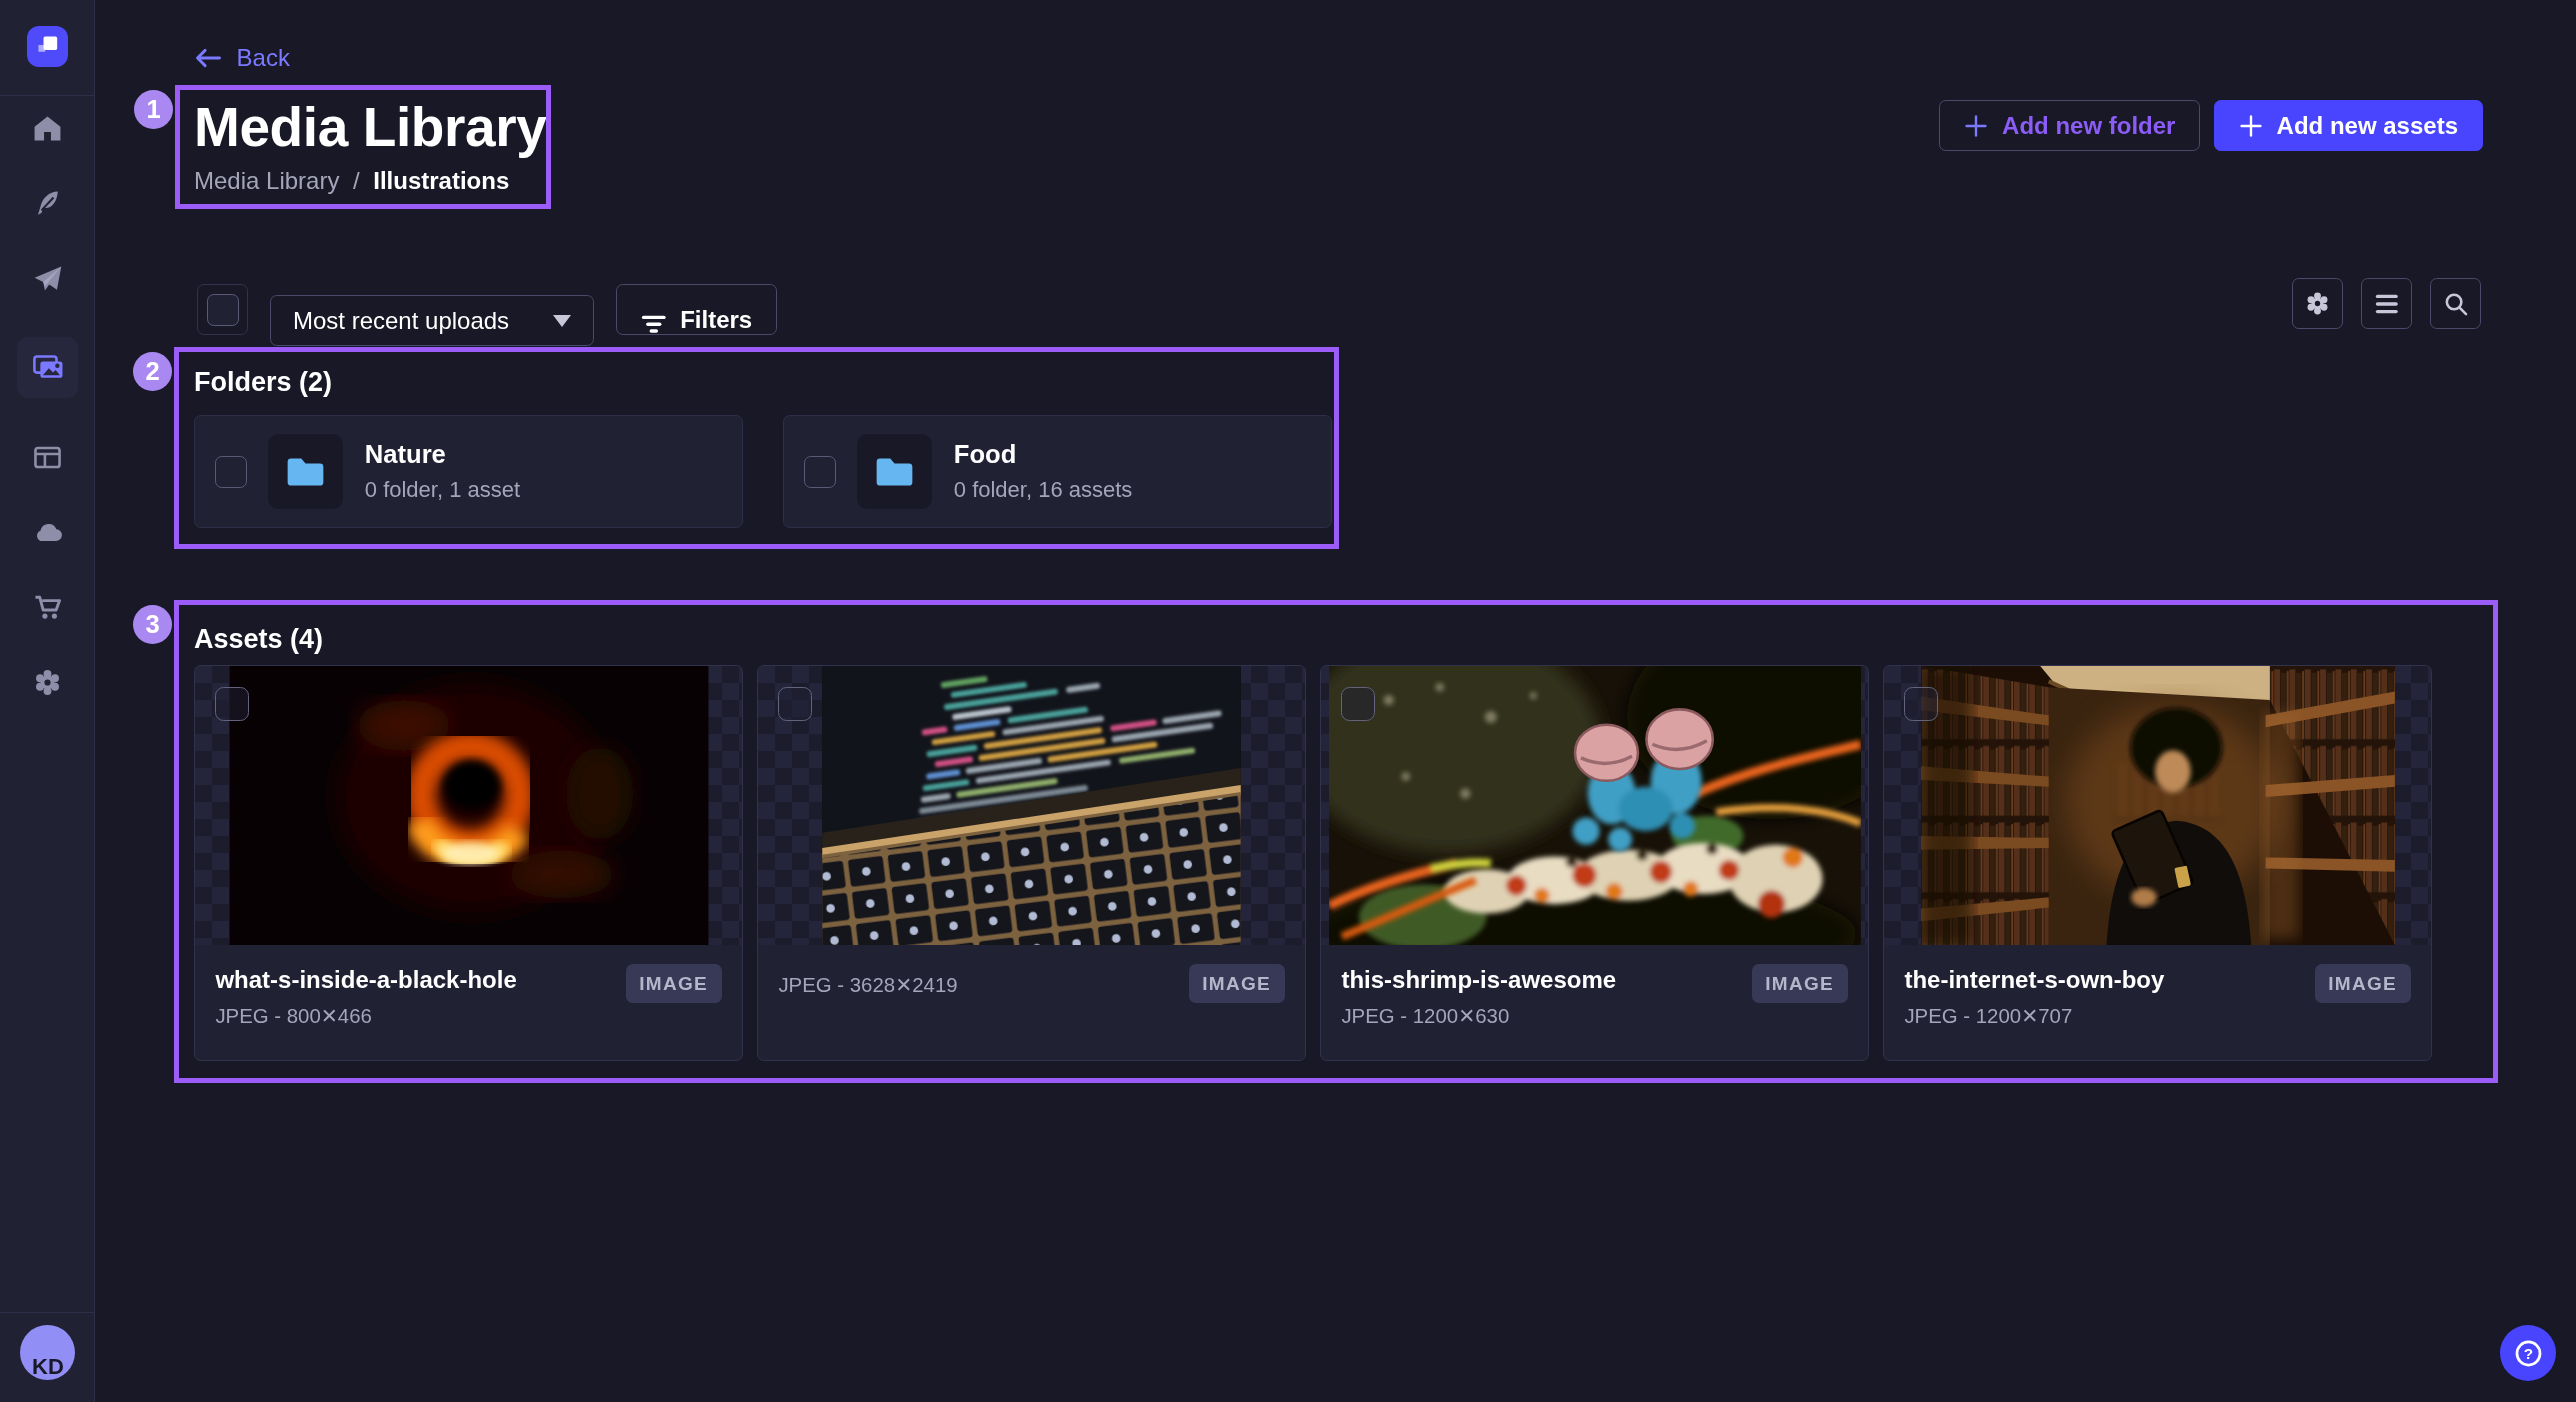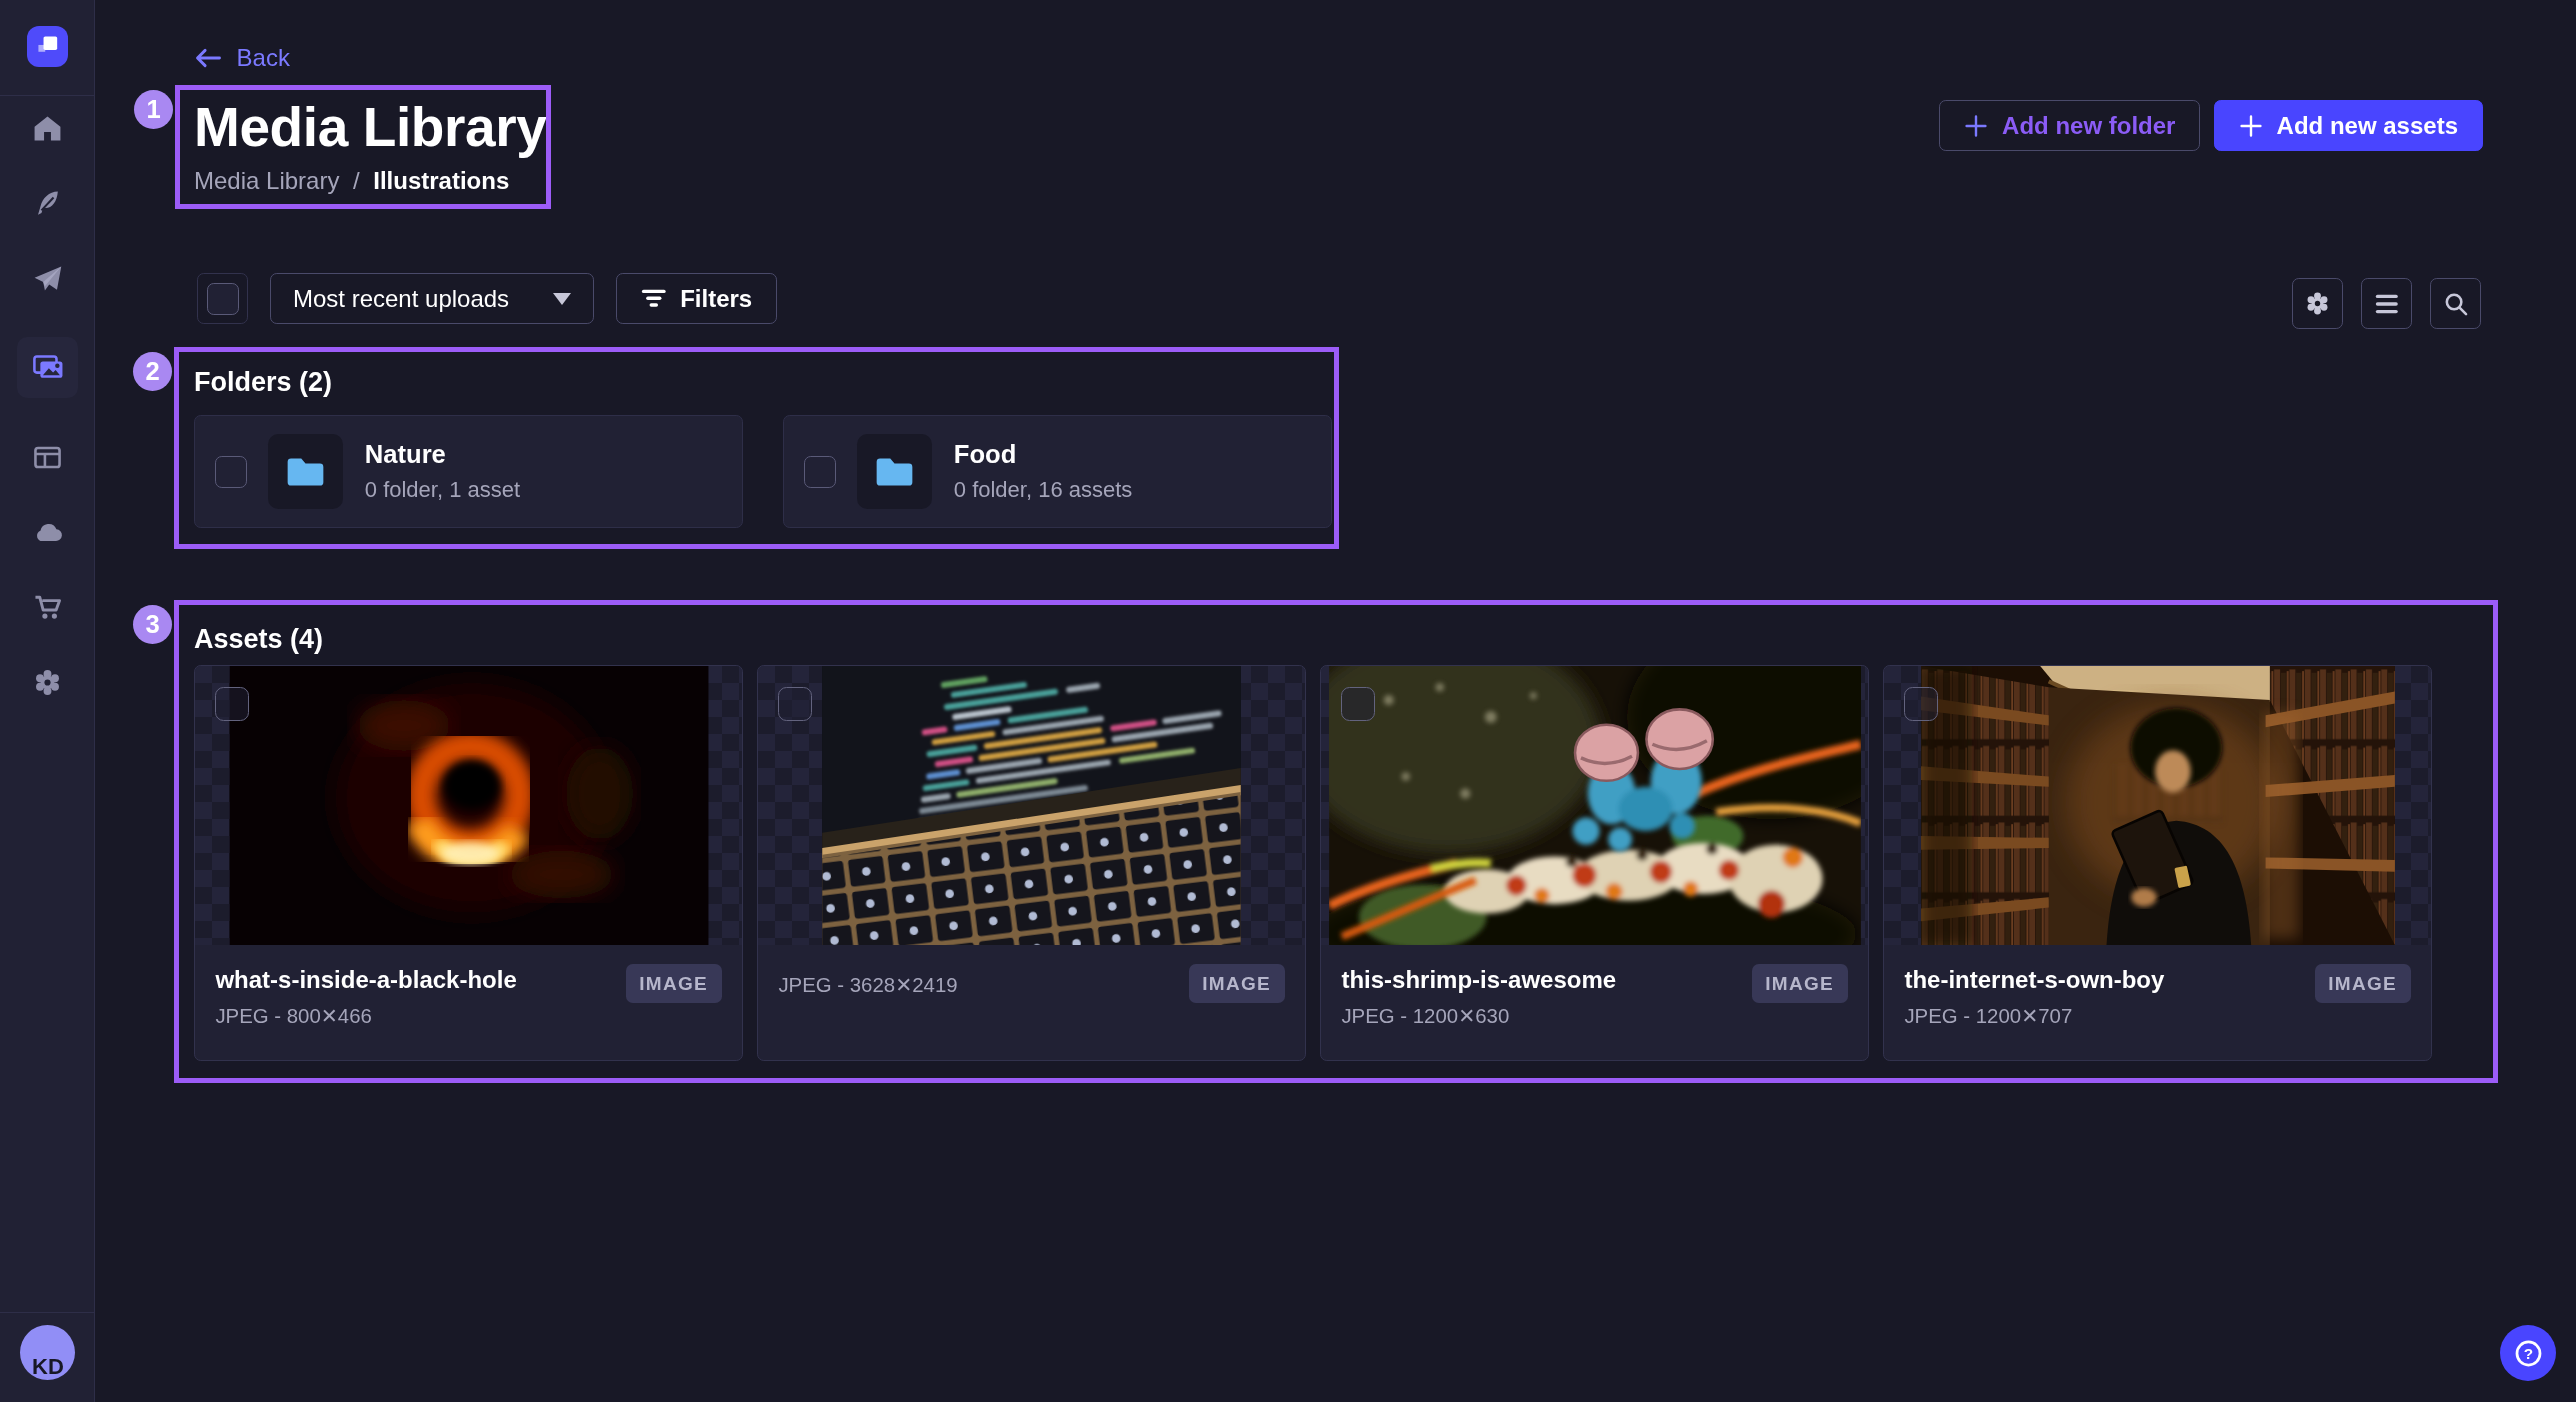--- a/index.html
+++ b/index.html
@@ -23,23 +23,23 @@
   .crumb-current { color:#ffffff; font-weight:700; }
   .top-actions { position:absolute; right:93px; top:100px; display:flex; gap:13.6px; }
   .btn { height:51px; border-radius:6.8px; display:flex; align-items:center; gap:13.6px; font-size:24px; font-weight:600; padding:0 24px; cursor:pointer; }
   .btn-ghost { border:0.9px solid #4a4a6a; color:#8b5cf6; background:transparent; }
   .btn-primary { background:#4945ff; color:#ffffff; border:0.9px solid #4945ff; }
 
   
   .toolbar { position:absolute; left:197px; top:273px; display:flex; gap:22px; align-items:center; }
   .selectall { width:51px; height:51px; border:0.9px solid #32324d; border-radius:6.8px; display:flex; align-items:center; justify-content:center; }
   .checkbox { width:32px; height:32px; border:1.7px solid #5a5a78; border-radius:6.8px; background:#212134; }
-  .sort { width:324px; height:51px; border:0.9px solid #4a4a6a; border-radius:6.8px; display:flex; align-items:center; justify-content:space-between; padding:0 22px; color:#ffffff; font-size:24px; cursor:pointer; }
+  .sort { width:324px; height:51px; border:0.9px solid #4a4a6a; border-radius:6.8px; display:flex; align-items:center; justify-content:space-between; padding:0 22px; color:#ffffff; font-size:24px; cursor:pointer;margin-top:22px; }
   .caret { width:0; height:0; border-left:9.4px solid transparent; border-right:9.4px solid transparent; border-top:12px solid #c7c7d9; }
-  .filters-btn { height:51px; border:0.9px solid #4a4a6a; border-radius:6.8px; display:flex; align-items:center; gap:13.6px; padding:0 24px; color:#ffffff; font-size:24px; font-weight:600; cursor:pointer; }
+  .filters-btn { height:51px; border:0.9px solid #4a4a6a; border-radius:6.8px; display:flex; align-items:flex-end; gap:13.6px; padding:0 24px; color:#ffffff; font-size:24px; font-weight:600; cursor:pointer; }
   .toolbar-right { position:absolute; left:2292px; top:278px; display:flex; gap:18px; }
   .icon-btn { width:51px; height:51px; border:0.9px solid #4a4a6a; border-radius:6.8px; display:flex; align-items:center; justify-content:center; cursor:pointer; background:transparent; }
 
   
   .section-heading { color:#ffffff; font-size:27px; font-weight:600; line-height:34px; }
   .section-folders { position:absolute; left:194px; top:365px; }
   .folders-row { display:flex; gap:40px; margin-top:16px; }
   .folder-card { width:549px; height:113px; background:#212134; border:0.9px solid #2e2e48; border-radius:6.8px; display:flex; align-items:center; padding:0 20.4px; cursor:pointer; }
   .folder-tile { width:75px; height:75px; border-radius:10.2px; background:#181826; display:flex; align-items:center; justify-content:center; margin-left:20.4px; }
   .folder-text { margin-left:22px; }

